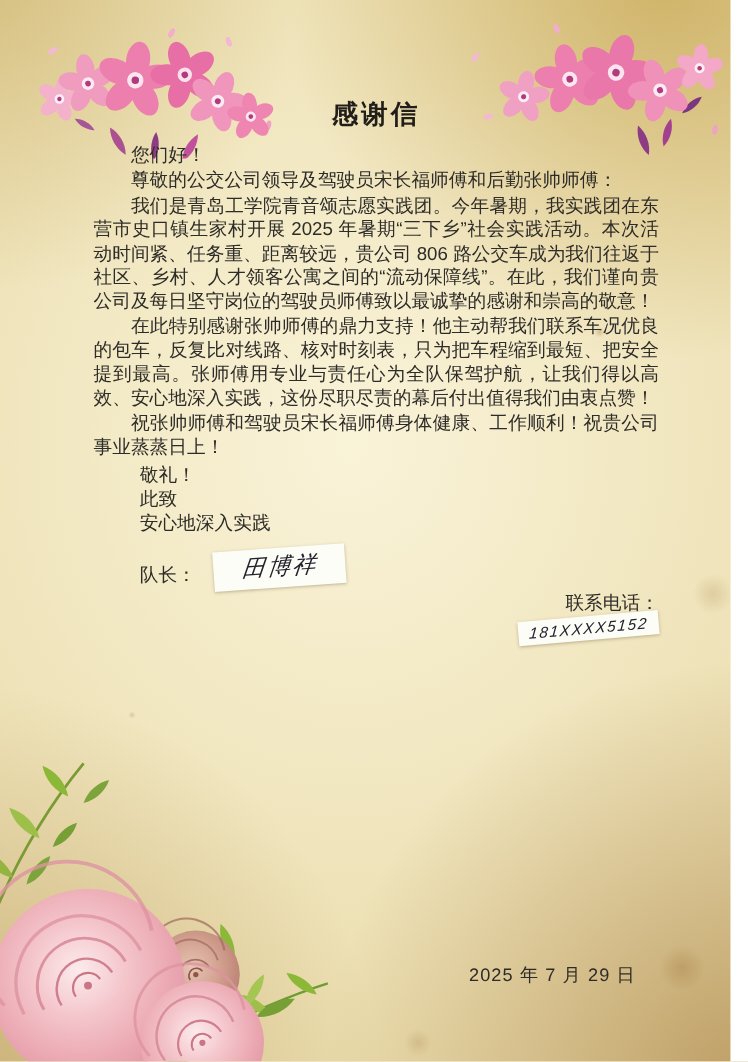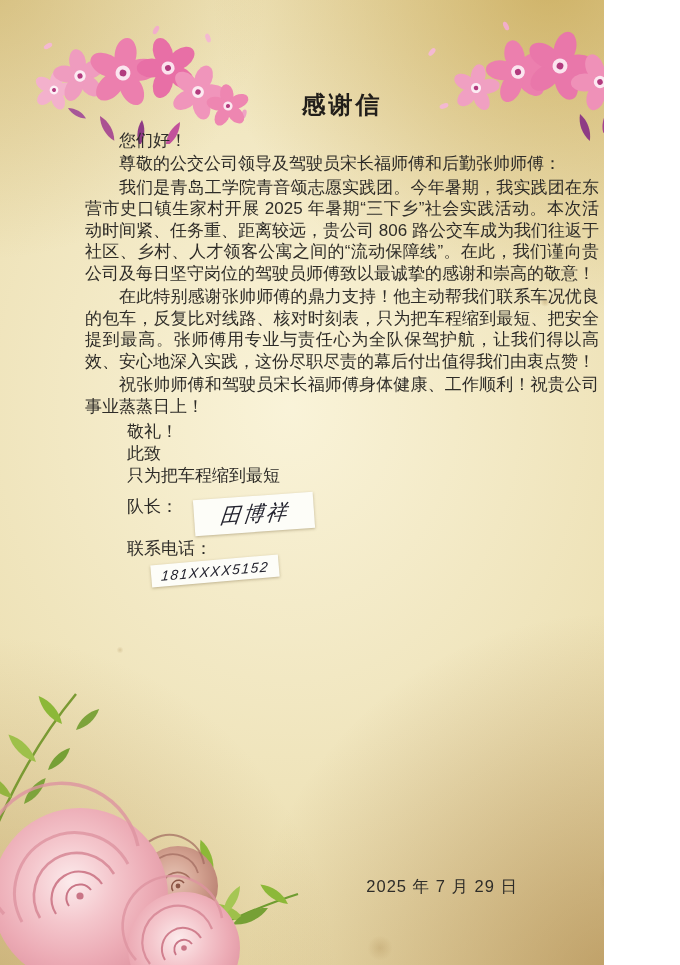--- a/index.html
+++ b/index.html
@@ -1,20 +1,20 @@
 <!DOCTYPE html>
 <html><head>
 <meta charset="utf-8">
 <style>
   * { margin:0; padding:0; box-sizing:border-box; }
   html,body { width:680px; }
   body { font-family:"Liberation Sans", sans-serif; }
 
   .page {
-    position:relative; width:604px; height:965px; overflow:hidden;
+    position:relative; width:664px; height:965px; overflow:hidden;
     background-color:#e6d7a3;
     background-image:
       radial-gradient(circle at 91% -2%, rgba(188,150,56,0.60), rgba(188,150,56,0) 30%),
       radial-gradient(circle at -2% -2%, rgba(184,148,60,0.40), rgba(184,148,60,0) 24%),
       radial-gradient(circle at 102% 102%, rgba(150,102,40,0.50), rgba(150,102,40,0) 32%),
       radial-gradient(circle at -2% 102%, rgba(160,118,52,0.38), rgba(160,118,52,0) 30%),
       radial-gradient(circle 7px at 545px 302px, rgba(140,100,40,0.28), rgba(140,100,40,0) 70%),
       radial-gradient(circle 5px at 120px 650px, rgba(140,100,40,0.22), rgba(140,100,40,0) 70%),
       radial-gradient(circle 26px at 648px 540px, rgba(155,115,50,0.20), rgba(155,115,50,0) 70%),
       radial-gradient(circle 30px at 620px 880px, rgba(150,108,46,0.28), rgba(150,108,46,0) 70%),
@@ -31,21 +31,21 @@
     position:absolute; left:85px; top:94px; width:514px;
     color:#2e2c28; font-size:17px; line-height:21.5px; text-align:justify;
   }
   .title {
     text-align:center; font-size:24px; font-weight:bold; letter-spacing:3px;
     color:#211e1a; margin-bottom:14px;
   }
   .letter p { text-indent:2em; margin-bottom:2px; }
 
   .closing { margin-top:4px; padding-left:42px; line-height:22px; }
-  .sig-row { display:flex; align-items:flex-start; margin-top:9px; height:38px; }
+  .sig-row { display:flex; align-items:flex-end; margin-top:9px; height:38px; }
   .sig-row.phone { margin-top:4px;flex-direction:column; }
   .slip {
     display:inline-flex; align-items:center; justify-content:center;
     background:#fdfdf8; box-shadow:0 1px 3px rgba(90,70,30,0.35);
     transform:rotate(-4deg); margin-left:16px;
   }
   .slip.sig { width:120px; height:36px; }
   .slip.phone-slip { width:128px; height:28px; transform:rotate(-5deg); margin-left:24px; }
   .hand { font-style:italic; color:#23232e; transform:skewX(-10deg); }
   .hand.name { font-size:21px; letter-spacing:2px; }
@@ -188,21 +188,21 @@
     <div class="title">感谢信</div>
     <p>您们好！</p>
     <p>尊敬的公交公司领导及驾驶员宋长福师傅和后勤张帅师傅：</p>
     <p>我们是青岛工学院青音颂志愿实践团。今年暑期，我实践团在东营市史口镇生家村开展 2025 年暑期“三下乡”社会实践活动。本次活动时间紧、任务重、距离较远，贵公司 806 路公交车成为我们往返于社区、乡村、人才领客公寓之间的“流动保障线”。在此，我们谨向贵公司及每日坚守岗位的驾驶员师傅致以最诚挚的感谢和崇高的敬意！</p>
     <p>在此特别感谢张帅师傅的鼎力支持！他主动帮我们联系车况优良的包车，反复比对线路、核对时刻表，只为把车程缩到最短、把安全提到最高。张师傅用专业与责任心为全队保驾护航，让我们得以高效、安心地深入实践，这份尽职尽责的幕后付出值得我们由衷点赞！</p>
     <p>祝张帅师傅和驾驶员宋长福师傅身体健康、工作顺利！祝贵公司事业蒸蒸日上！</p>
 
     <div class="closing">
       <div>敬礼！</div>
       <div>此致</div>
-      <div>只为把车程缩到最短</div>
+      <div>安心地深入实践</div>
       <div class="sig-row">
         <span>队长：</span>
         <span class="slip sig">
           <span class="hand name">田博祥</span>
         </span>
       </div>
       <div class="sig-row phone">
         <span>联系电话：</span>
         <span class="slip phone-slip">
           <span class="hand number">181XXXX5152</span>

